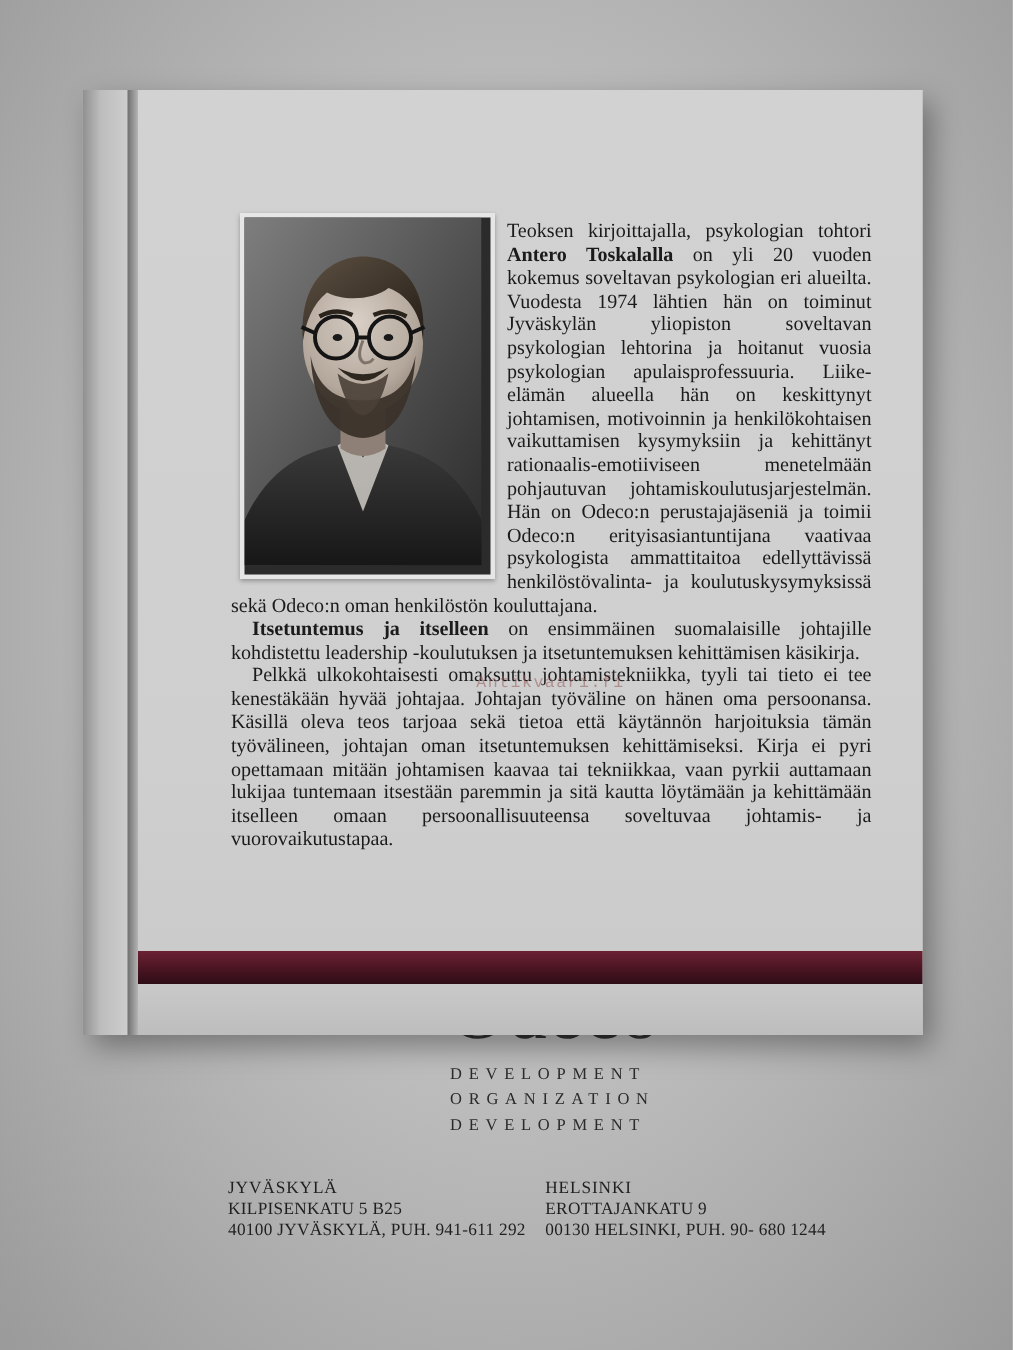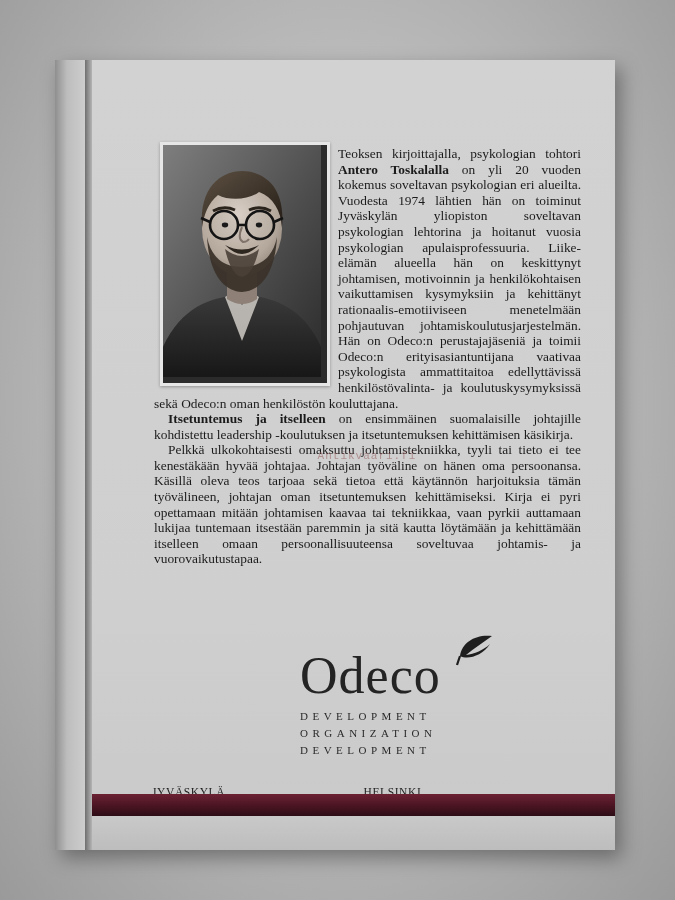--- a/index.html
+++ b/index.html
@@ -21,21 +21,21 @@
     background:
       radial-gradient(ellipse at 50% 45%, #c6c6c6 0%, #bdbdbd 45%, #a8a8a8 78%, #9a9a9a 100%);
   }
 
   
   .book {
     position: absolute;
     left: 55px;
     top: 60px;
     width: 560px;
-    height: 790px;
+    height: 630px;
     background: #cfcfcf;
     box-shadow: 6px 8px 18px rgba(0,0,0,0.35);
   }
 
   
   .spine {
     position: absolute;
     left: 0;
     top: 0;
     width: 30px;

